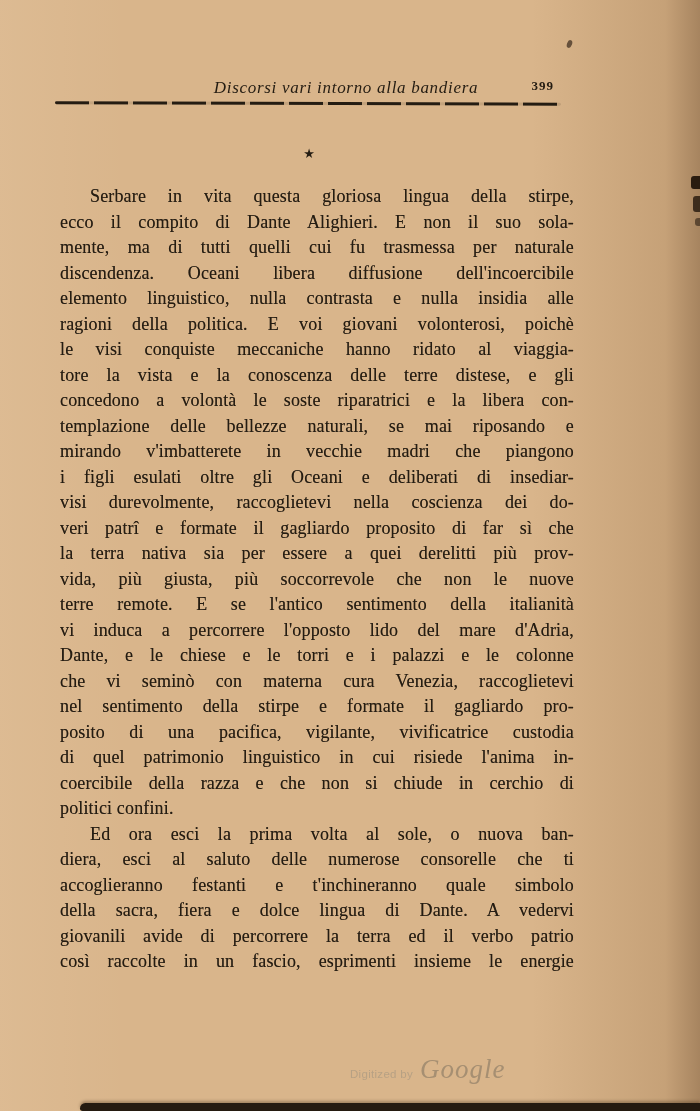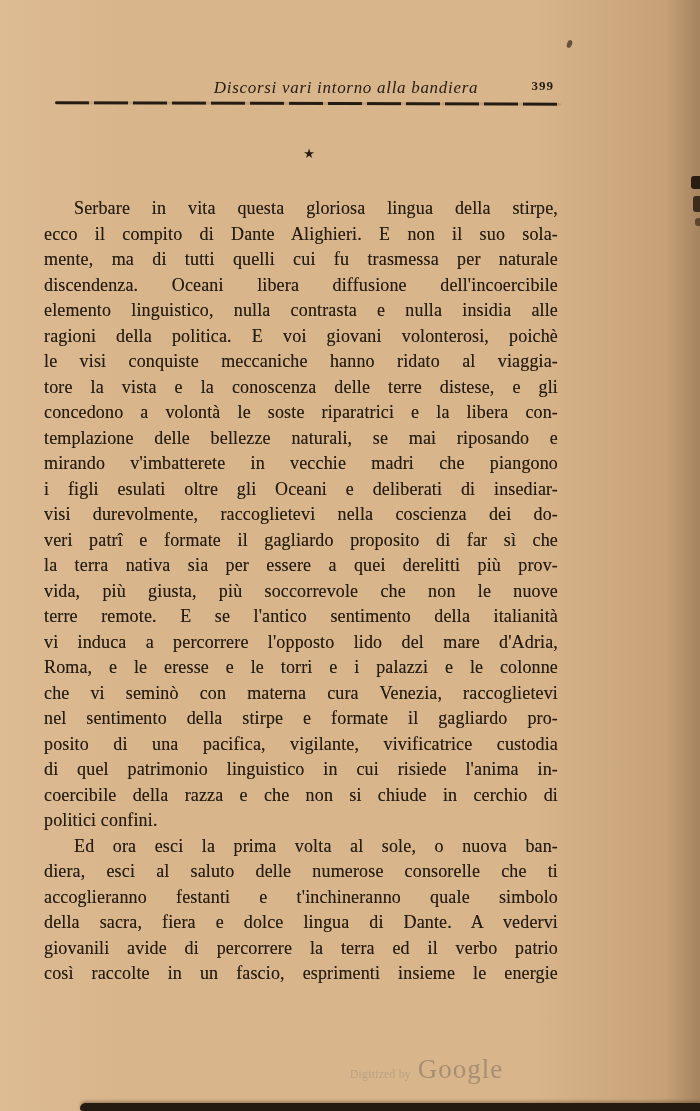--- a/index.html
+++ b/index.html
@@ -34,40 +34,39 @@
     background:repeating-linear-gradient(90deg,
       #241c12 0px, #241c12 34px,
       rgba(36,28,18,0.12) 34px, rgba(36,28,18,0.12) 39px);
     border-radius:2px; transform:rotate(0.15deg);
   }
   .ornament {
     position:absolute; top:146px; left:52px; width:514px;
     text-align:center; font-size:13px;
   }
   .body-text {
-    position:absolute; top:184px; left:44px; width:514px;
+    position:absolute; top:184px; left:60px; width:514px;
     font-size:18px; line-height:25.5px;
     letter-spacing:0.15px;
     text-shadow:0 0 0.4px rgba(36,28,18,0.55);
-    margin-top:12px;
   }
   .line { text-align:justify; text-align-last:justify; }
   .line.noJust { text-align-last:left; }
   .line.first { text-indent:30px; }
   .watermark {
     position:absolute; top:1054px; left:350px;
     display:flex; align-items:baseline; gap:7px;
   }
   .wm-prefix {
-    font-family:Liberation Serif, serif;
+    font-family:Liberation Sans, sans-serif;
     font-size:11.5px; color:#b7a184; letter-spacing:0.3px;
   }
   .wm-brand {
     font-family:"Liberation Serif","DejaVu Serif",serif;
-    font-size:27px; color:#a68f72; letter-spacing:1px;
+    font-size:27px; color:#a68f72; letter-spacing:1px;font-style:italic;
   }
   .bottom-band {
     position:absolute; left:80px; right:0; bottom:0; height:8px;
     background:#241a10; border-radius:6px 0 0 3px;
     box-shadow:0 -2px 3px rgba(60,40,20,0.35);
   }
   .edge-mark { position:absolute; right:0; background:#2a1c10; }
   .edge-mark.m1 { top:176px; width:9px; height:13px; border-radius:3px 0 0 3px; }
   .edge-mark.m2 { top:196px; width:7px; height:16px; border-radius:3px 0 0 3px; opacity:0.85; }
   .edge-mark.m3 { top:218px; width:5px; height:8px; border-radius:3px 0 0 3px; opacity:0.6; }
@@ -104,21 +103,21 @@
       <div class="line">concedono a volontà le soste riparatrici e la libera con-</div>
       <div class="line">templazione delle bellezze naturali, se mai riposando e</div>
       <div class="line">mirando v'imbatterete in vecchie madri che piangono</div>
       <div class="line">i figli esulati oltre gli Oceani e deliberati di insediar-</div>
       <div class="line">visi durevolmente, raccoglietevi nella coscienza dei do-</div>
       <div class="line">veri patrî e formate il gagliardo proposito di far sì che</div>
       <div class="line">la terra nativa sia per essere a quei derelitti più prov-</div>
       <div class="line">vida, più giusta, più soccorrevole che non le nuove</div>
       <div class="line">terre remote. E se l'antico sentimento della italianità</div>
       <div class="line">vi induca a percorrere l'opposto lido del mare d'Adria,</div>
-      <div class="line">Roma, e le eresse e le torri e i palazzi e le colonne</div>
+      <div class="line">Dante, e le chiese e le torri e i palazzi e le colonne</div>
       <div class="line">che vi seminò con materna cura Venezia, raccoglietevi</div>
       <div class="line">nel sentimento della stirpe e formate il gagliardo pro-</div>
       <div class="line">posito di una pacifica, vigilante, vivificatrice custodia</div>
       <div class="line">di quel patrimonio linguistico in cui risiede l'anima in-</div>
       <div class="line">coercibile della razza e che non si chiude in cerchio di</div>
       <div class="line noJust">politici confini.</div>
     </div>
     <div>
       <div class="line first">Ed ora esci la prima volta al sole, o nuova ban-</div>
       <div class="line">diera, esci al saluto delle numerose consorelle che ti</div>

